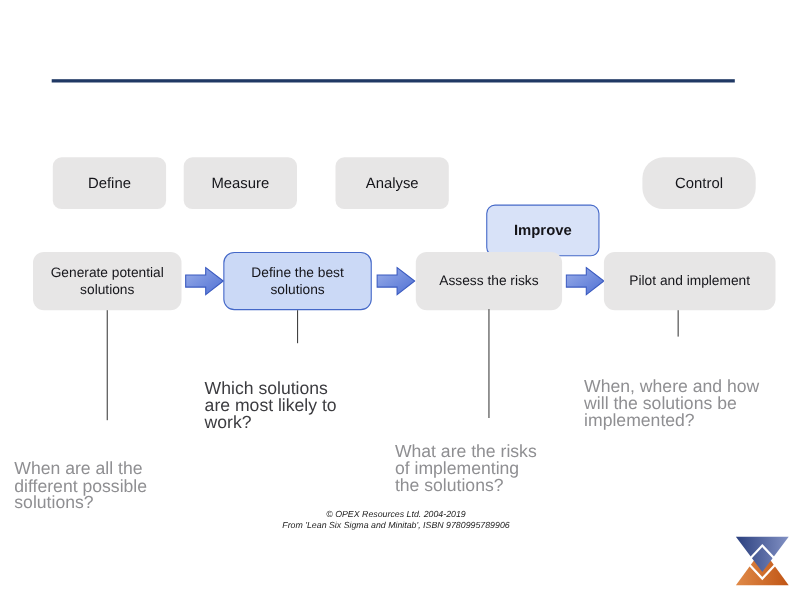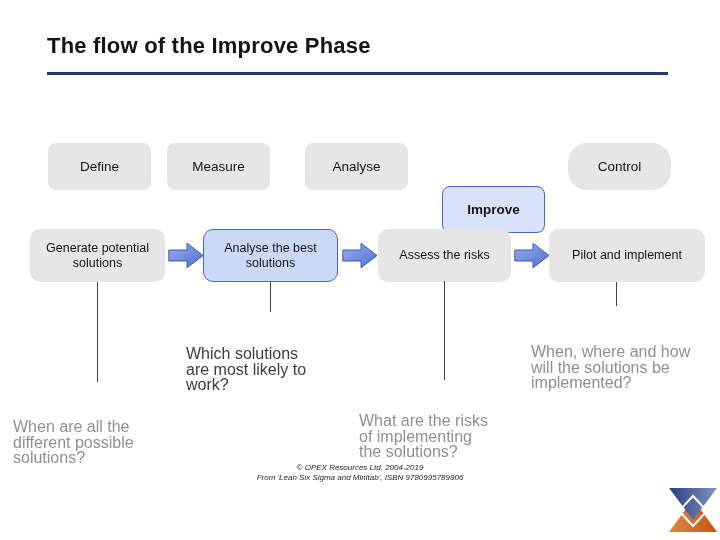--- a/index.html
+++ b/index.html
@@ -21,21 +21,21 @@
     display:flex; align-items:center; justify-content:center;
     font-size:13.5px; color:#15151a;
   }
   .phase.active {
     background:#D8E2F8; border:1.6px solid #4468C8; font-weight:bold;margin-top:43px;
   }
   #phase-define  { left:48px; }
   #phase-measure { left:167px; }
   #phase-analyse { left:305px; }
   #phase-improve { left:442px; }
-  #phase-control { left:568px;border-radius:19px; }
+  #phase-control { left:584px;border-radius:19px; }
 
   .step {
     position:absolute; top:229px; height:53px; border-radius:10px;
     background:#E7E6E6; box-sizing:border-box; padding:0 6px;
     display:flex; align-items:center; justify-content:center;
     text-align:center; font-size:12.5px; line-height:15px; color:#15151a;
   }
   .step.highlighted { background:#CBD9F6; border:1.6px solid #4468C8; }
   #step-generate { left:30px;  width:135px; }
   #step-select   { left:203px; width:135px; }
@@ -54,34 +54,33 @@
   #conn-pilot    { left:616px; top:282px; height:24px; }
 
   .question {
     position:absolute; width:170px; text-align:left;
     font-size:16px; line-height:15.5px; color:#8f8f92;margin-top:32px;
   }
   .question.dark { color:#3c3c40; }
   #q-select   { left:186px; top:314px; }
   #q-pilot    { left:531px; top:312px; }
   #q-generate { left:13px;  top:387px; }
-  #q-assess   { left:359px; top:381px; }
+  #q-assess   { left:359px; top:371px; }
 
   .footer {
     position:absolute; left:0; right:0; top:463px; text-align:center;
     font-size:8px; font-style:italic; color:#1d1d1d; line-height:10px;
   }
   .logo { position:absolute; left:668px; top:487px; width:50px; height:46px; }
 </style>
 </head>
 <body>
 
 <div class="slide">
 
-  <div class="title">The flow of the Improve Phase</div>
   <div class="title-rule"></div>
 
   <div class="phase" id="phase-define">
     <span>Define</span>
   </div>
   <div class="phase" id="phase-measure">
     <span>Measure</span>
   </div>
   <div class="phase" id="phase-analyse">
     <span>Analyse</span>
@@ -101,21 +100,21 @@
     <defs>
       <linearGradient id="agrad1" x1="0" y1="0" x2="1" y2="1">
         <stop offset="0" stop-color="#9AAEE9"></stop>
           <stop offset="1" stop-color="#4E6FD3"></stop>
       </linearGradient>
     </defs>
     <polygon points="0.8,8 19,8 19,1.2 35,13.5 19,25.8 19,19 0.8,19" fill="url(#agrad1)" stroke="#3A5AC0" stroke-width="1"></polygon>
   </svg>
 
   <div class="step highlighted" id="step-select">
-    <span>Analyse the best solutions</span>
+    <span>Define the best solutions</span>
   </div>
 
   <svg class="arrow" id="arrow-2" viewBox="0 0 36 27">
     <defs>
       <linearGradient id="agrad2" x1="0" y1="0" x2="1" y2="1">
         <stop offset="0" stop-color="#9AAEE9"></stop>
           <stop offset="1" stop-color="#4E6FD3"></stop>
       </linearGradient>
     </defs>
     <polygon points="0.8,8 19,8 19,1.2 35,13.5 19,25.8 19,19 0.8,19" fill="url(#agrad2)" stroke="#3A5AC0" stroke-width="1"></polygon>

